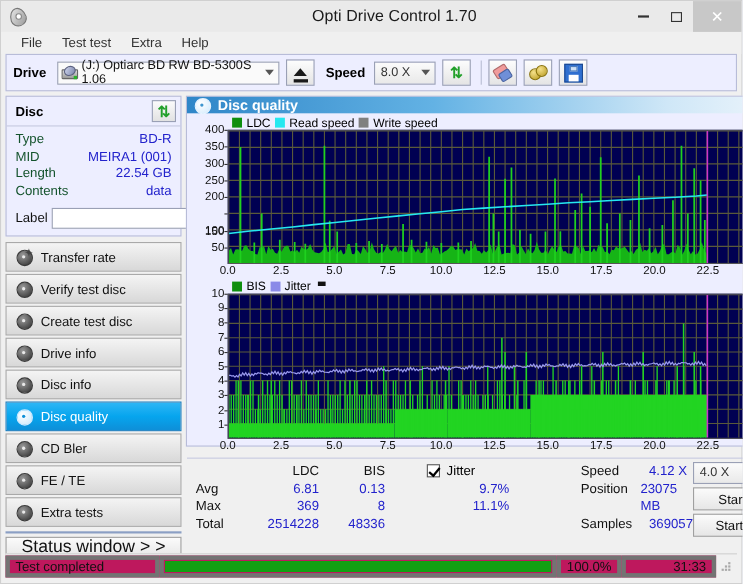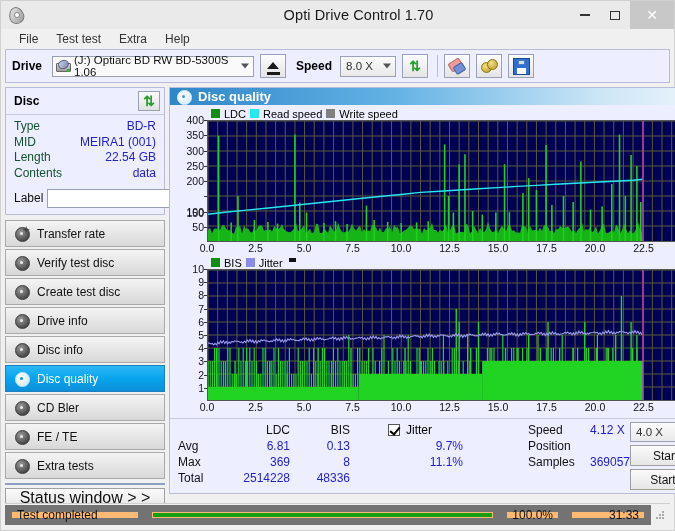--- a/index.html
+++ b/index.html
@@ -136,21 +136,21 @@
   .ico-gold .c2{position:absolute;left:6px;top:0px;width:9px;height:9px;border-radius:50%;
     background:radial-gradient(circle at 35% 32%,#f5e089,#b89a1e);border:1px solid #8a740f;}
   .ico-save{
     width:15px;height:15px;background:#2f6fd0;border:1px solid #1b4890;position:relative;
   }
   .ico-save .lbl{position:absolute;left:3px;bottom:0;width:9px;height:6px;background:#fff;}
   .ico-save .shut{position:absolute;left:4px;top:1px;width:7px;height:5px;background:#cfe0f5;border:1px solid #4d7dbd;box-sizing:border-box;}
 
   
   .main{
-    display:flex;padding:4px 4px 0 4px;gap:4px;height:411px;box-sizing:border-box;
+    display:flex;padding:4px 4px 0 4px;gap:4px;height:323px;box-sizing:border-box;
   }
 
   
   .sidebar{width:160px;flex:0 0 160px;display:flex;flex-direction:column;}
   .disc-panel{
     background:#edeeff;border:1px solid #b8bcd8;box-sizing:border-box;
   }
   .disc-head{
     display:flex;align-items:center;justify-content:space-between;
     padding:3px 4px 3px 8px;border-bottom:1px solid #c6c9e0;
@@ -304,22 +304,22 @@
     box-sizing:border-box;
   }
 
   
   .statusbar{
     position:absolute;left:4px;right:4px;bottom:4px;height:22px;
     display:flex;align-items:center;
     background:#f0f0f0;border-top:1px solid #cfcfcf;
   }
   .sb-cell{
-    height:20px;display:flex;align-items:center;border:7px solid #737373;
-    box-sizing:border-box;font-size:12px;color:#111;padding:0 5px;background:#fdba74;
+    height:20px;display:flex;align-items:center;border:4px solid #737373;
+    box-sizing:border-box;font-size:12px;color:#111;padding:0 5px;background:#be185d;
   }
   .sb-text{flex:0 0 140px;}
   .sb-prog{flex:1;position:relative;padding:0;}
   .sb-bar{position:absolute;left:1px;top:1px;bottom:1px;background:#12a012;}
   .sb-pct{flex:0 0 58px;justify-content:flex-end;}
   .sb-time{flex:0 0 86px;justify-content:flex-end;}
   .sb-grip{flex:0 0 16px;justify-content:center;border:none;background:transparent;}
   .grip-dots{width:9px;height:9px;position:relative;}
   .grip-dots i{position:absolute;width:2px;height:2px;background:#aaa;}
 </style>
@@ -1060,20 +1060,21 @@
         </div>
 
         <div class="stats-right" style="display:flex;">
           <div style="flex:1;">
             <div class="srow">
               <span class="mid-k" style="width:62px;">Speed</span>
               <span class="mid-v">4.12 X</span>
             </div>
             <div class="srow">
               <span class="mid-k" style="width:62px;">Position</span>
+              <span class="mid-v">23075 MB</span>
             </div>
             <div class="srow">
               <span class="mid-k" style="width:62px;">Samples</span>
               <span class="mid-v">369057</span>
             </div>
           </div>
           <div style="width:94px;">
             <div class="speedsel">
               <span>4.0 X</span>
 

